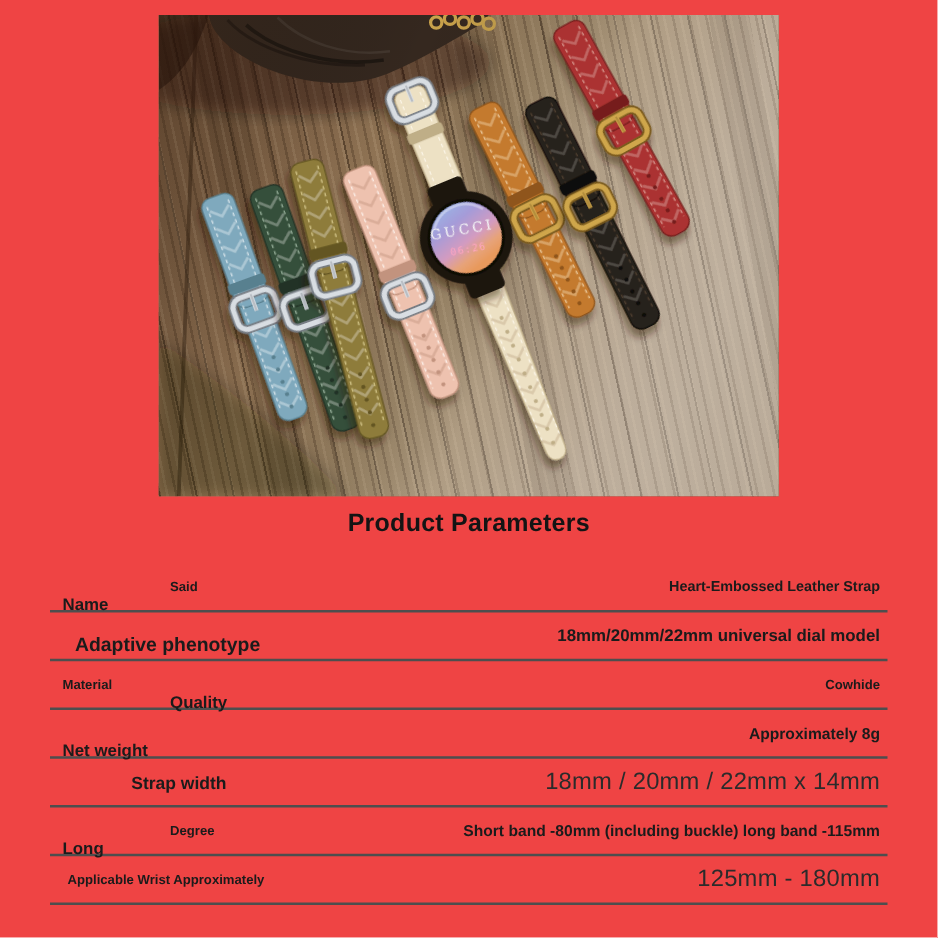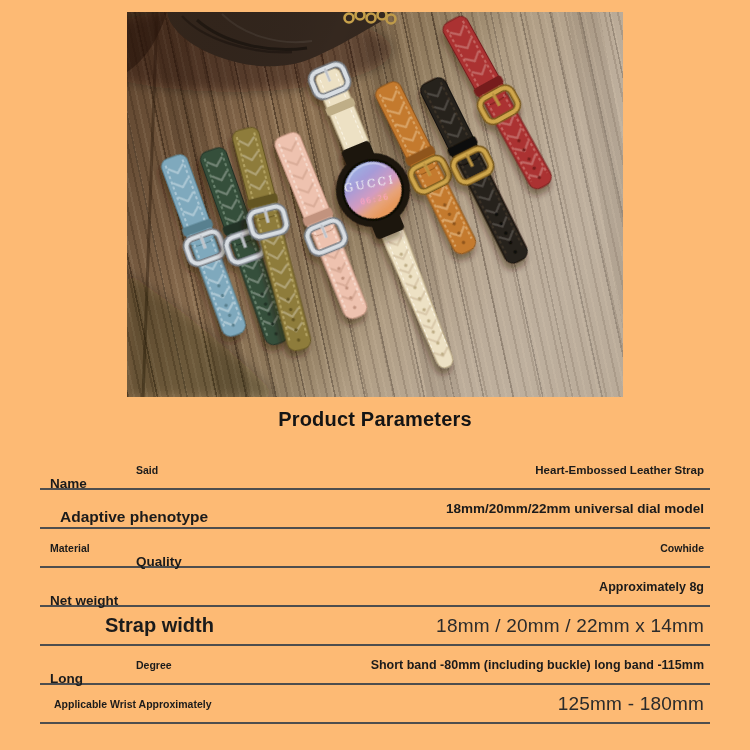--- a/index.html
+++ b/index.html
@@ -1,16 +1,16 @@
 <!DOCTYPE html>
 <html><head>
 <meta charset="utf-8">
 <style>
   html,body{margin:0;padding:0;background:#ffffff;}
-  .page{position:relative;width:750px;height:750px;background:#fdba74;overflow:hidden;
+  .page{position:relative;width:750px;height:750px;background:#ef4444;overflow:hidden;
         font-family:"Liberation Sans",sans-serif;}
   
   .photo{position:absolute;left:127px;top:12px;width:496px;height:385px;overflow:hidden;
     background-color:#8f7254;
     background-image:
       repeating-linear-gradient(78deg, rgba(62,42,24,0.30) 0px, rgba(62,42,24,0.30) 2px,
          rgba(0,0,0,0) 2px, rgba(0,0,0,0) 6px,
          rgba(240,216,182,0.12) 6px, rgba(240,216,182,0.12) 8px,
          rgba(0,0,0,0) 8px, rgba(0,0,0,0) 13px),
       repeating-linear-gradient(78deg, rgba(40,25,12,0.45) 0px, rgba(40,25,12,0.45) 1.5px,
@@ -28,21 +28,21 @@
          font-size:20px;font-weight:700;color:#141414;letter-spacing:0.2px;}
   
   .params{position:absolute;left:40px;top:451px;width:670px;}
   .prow{height:39px;box-sizing:border-box;border-bottom:2px solid #4e4e4e;
         display:flex;align-items:center;position:relative;}
   .lp{font-weight:700;color:#1b1b1b;white-space:nowrap;}
   .ls{position:absolute;left:96px;font-weight:700;color:#1b1b1b;white-space:nowrap;}
   .val{margin-left:auto;padding-right:6px;text-align:right;color:#1b1b1b;
        white-space:nowrap;font-weight:700;}
   .val.vn{font-weight:400;color:#2b2b2b;letter-spacing:0.2px;}
-  .p-xs{font-size:10.5px;} .p-md{font-size:13.5px;margin-top:28px;} .p-md2{font-size:20px;} .p-lg{font-size:15.5px;}
+  .p-xs{font-size:10.5px;} .p-md{font-size:13.5px;margin-top:28px;} .p-md2{font-size:14px;} .p-lg{font-size:15.5px;}
   .v-xs{font-size:10.5px;} .v-sm{font-size:11.5px;} .v-md{font-size:12.5px;}
   .v-lg{font-size:13.5px;} .v-xl{font-size:19px;}
 </style>
 </head>
 <body>
 
 <div class="page">
 
   <div class="photo">
     <svg id="scene" width="496" height="385" viewBox="0 0 496 385">

